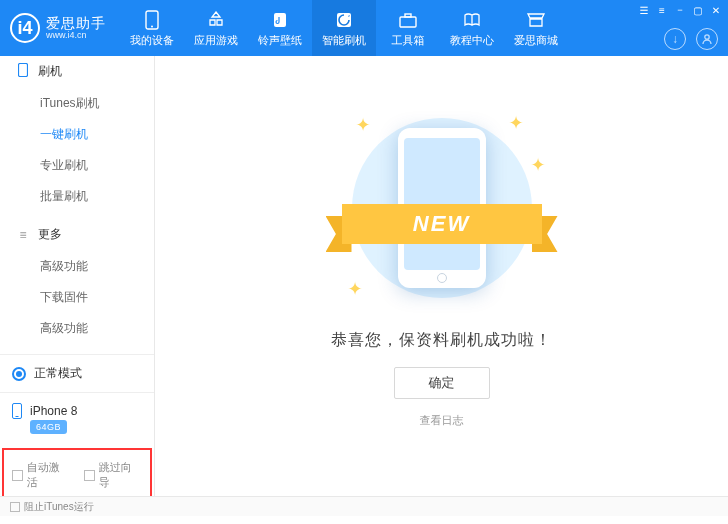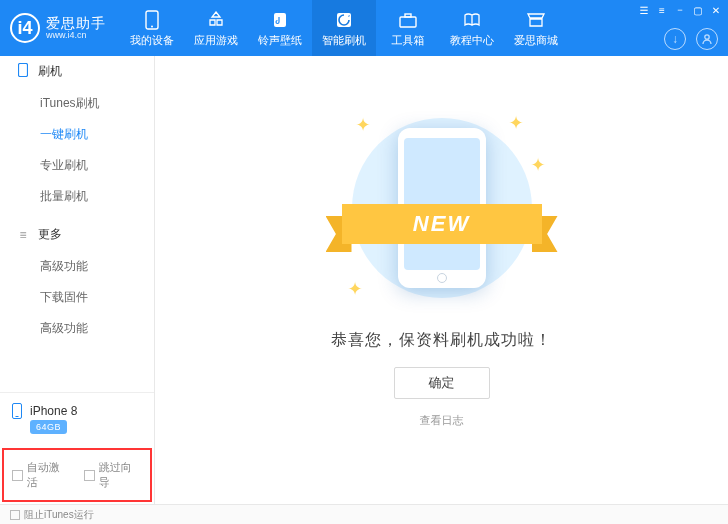--- a/index.html
+++ b/index.html
@@ -55,21 +55,21 @@
   .ribbon-tail-l, .ribbon-tail-r { position:absolute; top:12px; width:26px; height:36px; background:#f4b429;}
   .ribbon-tail-l{ left:-6px; clip-path: polygon(0 0,100% 0,100% 100%,0 100%,40% 50%);}
   .ribbon-tail-r{ right:-6px; clip-path: polygon(0 0,100% 0,60% 50%,100% 100%,0 100%);}
   .spark { position:absolute; color:#ffd65e; font-size:18px;}
   .s1{top:6px; left:14px;} .s2{top:4px; right:18px;} .s3{top:46px; right:-4px;} .s4{bottom:8px; left:6px;}
 
   .success-msg { margin-top:22px; font-size:16px; color:#444; letter-spacing:1px;}
   .ok-btn { margin-top:16px; padding:6px 34px; font-size:13px; color:#444; background:#fff; border:1px solid #d8d8d8; border-radius:2px; cursor:pointer;}
   .log-link { margin-top:14px; font-size:11px; color:#999; cursor:pointer;}
 
-  .footer { position:absolute; left:0; right:0; bottom:0; height:20px; border-top:1px solid #e8e8e8; background:#fafafa; display:flex; align-items:center; font-size:10px; color:#888; padding:0 10px; justify-content:space-between;}
+  .footer { position:absolute; left:0; right:0; bottom:8px; height:20px; border-top:1px solid #e8e8e8; background:#fafafa; display:flex; align-items:center; font-size:10px; color:#888; padding:0 10px; justify-content:space-between;}
   .footer-left { display:flex; align-items:center; gap:6px;}
   .footer-chk { width:10px; height:10px; border:1px solid #bbb;}
   .footer-right { display:flex; gap:8px; align-items:center;}
   .fsep { color:#ddd;}
 </style>
 </head>
 <body>
 
 <div class="header">
   <div class="logo-area">
@@ -178,20 +178,24 @@
       <div class="side-group">
         <div class="side-group-hdr">
           <span class="gicon" style="color:#999;">≡</span>
           <span>更多</span>
         </div>
         <div class="side-sub">高级功能</div>
         <div class="side-sub">下载固件</div>
         <div class="side-sub">高级功能</div>
       </div>
     </div>
+    <div class="mode-box">
+      <span class="dot"></span>
+      <span>正常模式</span>
+    </div>
     <div class="phone-box">
       <div class="phone-line">
         <span class="phone-ic"></span>
         <span>iPhone 8</span>
       </div>
       <span class="badge">64GB</span>
     </div>
     <div class="checks">
       <label class="chk">
         <span class="chk-box"></span>

